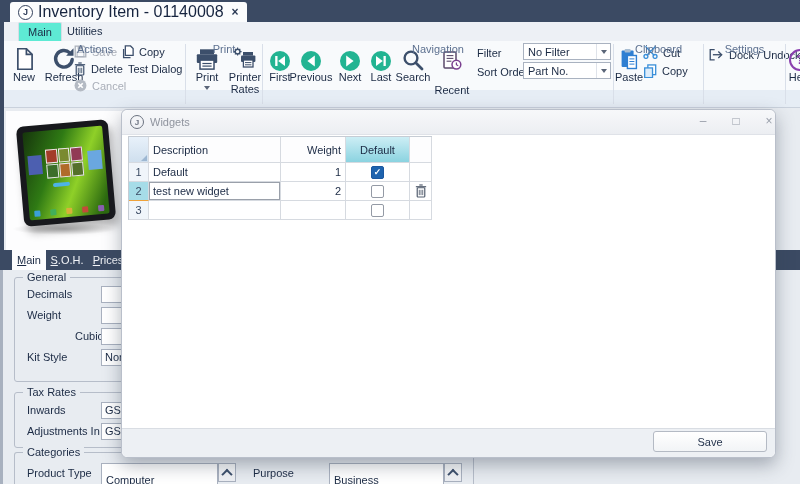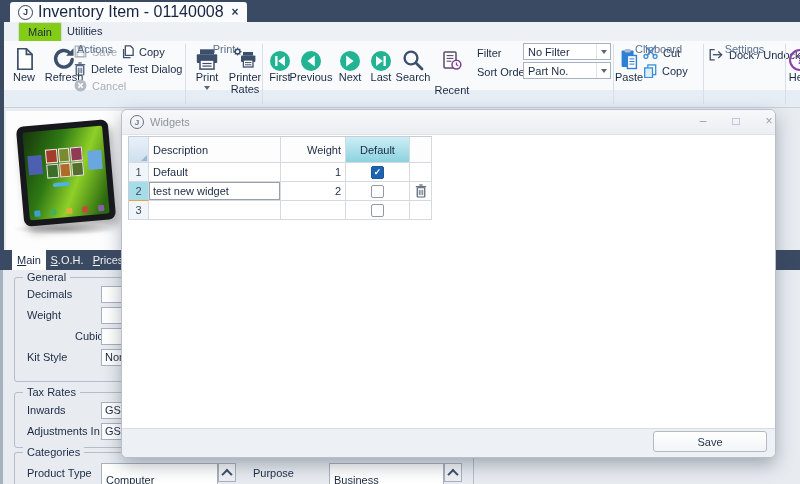--- a/index.html
+++ b/index.html
@@ -9,21 +9,21 @@
   .topbar{position:absolute;left:0;top:0;width:800px;height:22px;background:#3b4a63;}
   .doc-tab{position:absolute;left:10px;top:2px;height:20px;background:#fbfcfd;border-radius:3px 3px 0 0;
     display:flex;align-items:center;padding:0 8px;gap:5px;}
   .jlogo{width:13px;height:13px;border:1.5px solid #33415c;border-radius:50%;display:flex;align-items:center;
     justify-content:center;font-size:9px;font-weight:bold;color:#33415c;flex:0 0 auto;background:#fff;}
   .doc-title{font-size:16px;color:#16243f;white-space:nowrap;}
   .doc-close{font-size:12px;font-weight:bold;color:#2b3a55;margin-left:3px;cursor:default;}
   
   .rtabs{position:absolute;left:0;top:22px;width:800px;height:19px;background:#edf0f5;}
   .rtab{position:absolute;top:0;height:18px;line-height:18px;padding:0 9px;color:#1b2a44;}
-  .rtab.active{background:#84cc16;border:1px solid #d7dde6;border-bottom:none;border-radius:2px 2px 0 0;}
+  .rtab.active{background:#5eead4;border:1px solid #d7dde6;border-bottom:none;border-radius:2px 2px 0 0;}
   
   .ribbon{position:absolute;left:0;top:41px;width:800px;height:66px;background:#f8fafc;border-bottom:1px solid #c9d1dc;}
   .rstrip{position:absolute;left:0;top:49px;width:800px;height:17px;background:#e6edf5;}
   .glabel{position:absolute;top:2px;text-align:center;color:#5d7190;}
   .vsep{position:absolute;top:3px;height:60px;width:1px;background:#d9dfe9;}
   .bigbtn{position:absolute;top:3px;display:flex;flex-direction:column;align-items:center;cursor:default;}
   .icon26{height:27px;display:flex;align-items:flex-end;justify-content:center;}
   .blabel{line-height:12px;text-align:center;white-space:nowrap;}
   .smbtn{position:absolute;display:flex;align-items:center;gap:5px;height:15px;cursor:default;white-space:nowrap;}
   .smbtn .sicon{display:flex;align-items:center;}
@@ -301,20 +301,21 @@
       <span class="carr">
           <span class="tri-down"></span>
         </span>
     </div>
     <div class="combo" style="left:523px;top:21px;">
       <span class="ctext">Part No.</span>
       <span class="carr">
           <span class="tri-down"></span>
         </span>
     </div>
+    <div class="glabel" style="left:263px;width:350px;">Navigation</div>
     <div class="vsep" style="left:613px;"></div>
 
     <div class="bigbtn" style="left:612px;width:34px;">
       <span class="icon26">
         <svg width="18" height="23" viewBox="0 0 18 22">
             <rect x="1.6" y="2" width="12" height="16.4" rx="1" fill="#2f7fd2"></rect>
             <rect x="4.6" y="0.6" width="6" height="3.4" rx="1" fill="#a8bdd2"></rect>
             <rect x="7.4" y="7" width="9" height="13" fill="#fff" stroke="#2f7fd2" stroke-width="1.4"></rect>
             <line x1="9.4" y1="10.4" x2="14.4" y2="10.4" stroke="#2f7fd2" stroke-width="1"></line>
             <line x1="9.4" y1="13" x2="14.4" y2="13" stroke="#2f7fd2" stroke-width="1"></line>

